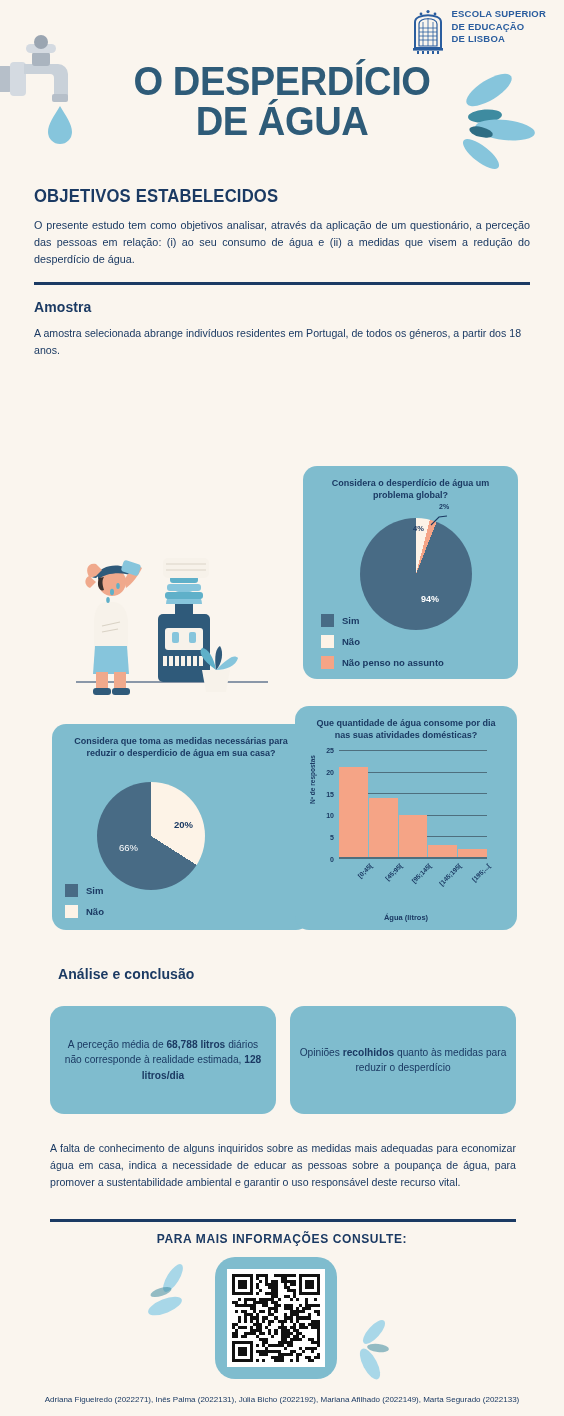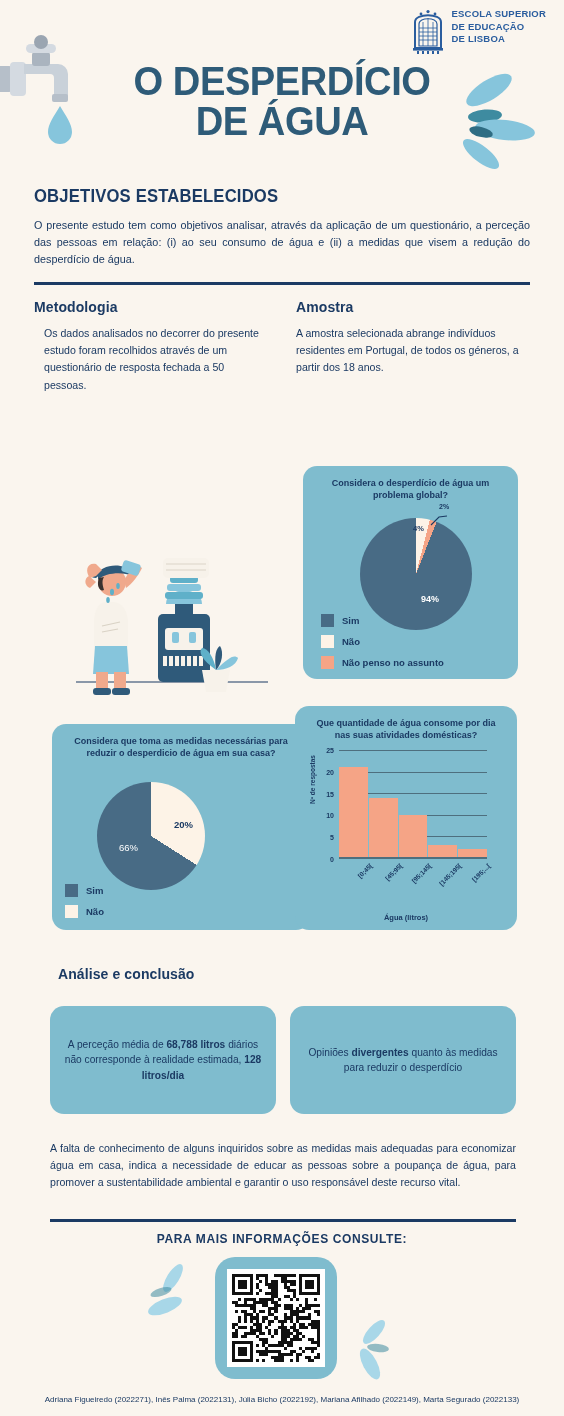--- a/index.html
+++ b/index.html
@@ -186,24 +186,20 @@
     </svg>
   </div>
 
   <div class="objetivos">
     <div class="h-section">OBJETIVOS ESTABELECIDOS</div>
     <div class="body-text">O presente estudo tem como objetivos analisar, através da aplicação de um questionário, a perceção das pessoas em relação: (i) ao seu consumo de água e (ii) a medidas que visem a redução do desperdício de água.</div>
   </div>
   <div class="rule"></div>
 
   <div class="cols">
-    <div class="col">
-      <div class="h-sub">Metodologia</div>
-      <div class="col-body">Os dados analisados no decorrer do presente estudo foram recolhidos através de um questionário de resposta fechada a 50 pessoas.</div>
-    </div>
     <div class="col col-right">
       <div class="h-sub">Amostra</div>
       <div class="col-body">A amostra selecionada abrange indivíduos residentes em Portugal, de todos os géneros, a partir dos 18 anos.</div>
     </div>
   </div>
 
   <div class="card card-pie1">
     <div class="card-title">Considera o desperdício de água um problema global?</div>
     <div class="pie1" id="pie1" style="background: conic-gradient(rgb(253, 243, 231) 0deg, rgb(253, 243, 231) 14.4deg, rgb(245, 164, 134) 14.4deg, rgb(245, 164, 134) 21.6deg, rgb(72, 107, 133) 21.6deg, rgb(72, 107, 133) 360deg);"></div>
     <div class="pie1-lbl-94">94%</div>
@@ -344,21 +340,21 @@
       </div>
     <div class="xlabel">Água (litros)</div>
   </div>
 
   <div class="h-sub analysis-head">Análise e conclusão</div>
   <div class="conc-row">
     <div class="conc-card">
         <span id="cc1"><span>A perceção média de </span><b>68,788 litros</b><span> diários não corresponde à realidade estimada, </span><b>128 litros/dia</b></span>
       </div>
     <div class="conc-card">
-        <span id="cc2"><span>Opiniões </span><b>divergentes</b><span> quanto às medidas para reduzir o desperdício</span></span>
+        <span id="cc2"><span>Opiniões </span><b>recolhidos</b><span> quanto às medidas para reduzir o desperdício</span></span>
       </div>
   </div>
 
   <div class="final-text">A falta de conhecimento de alguns inquiridos sobre as medidas mais adequadas para economizar água em casa, indica a necessidade de educar as pessoas sobre a poupança de água, para promover a sustentabilidade ambiental e garantir o uso responsável deste recurso vital.</div>
   <div class="rule2"></div>
 
   <div class="qr-head">PARA MAIS INFORMAÇÕES CONSULTE:</div>
 
   <svg class="splash-left" viewBox="0 0 55 70">
     <ellipse cx="28" cy="16" rx="16" ry="6" fill="#a8d7e8" transform="rotate(-58 28 16)"></ellipse>

